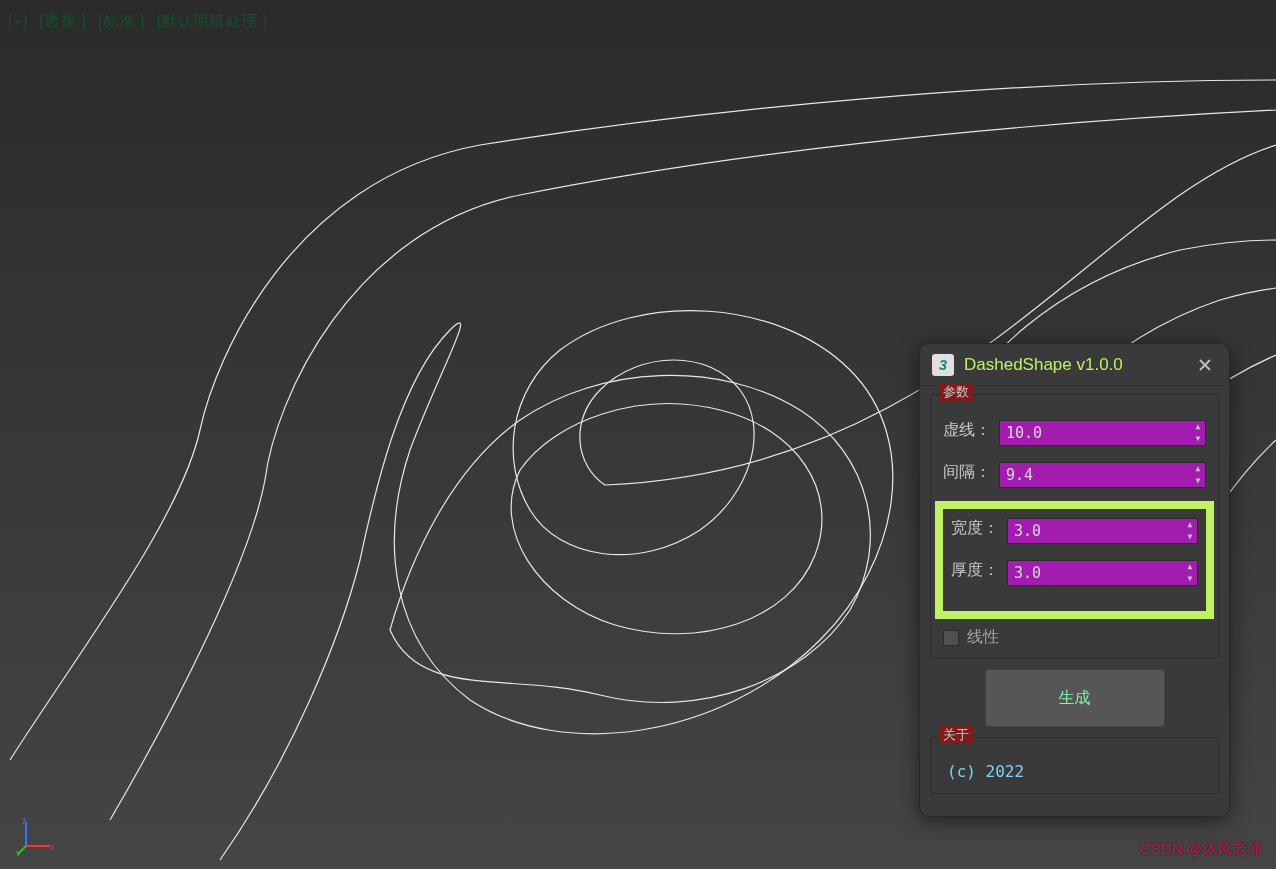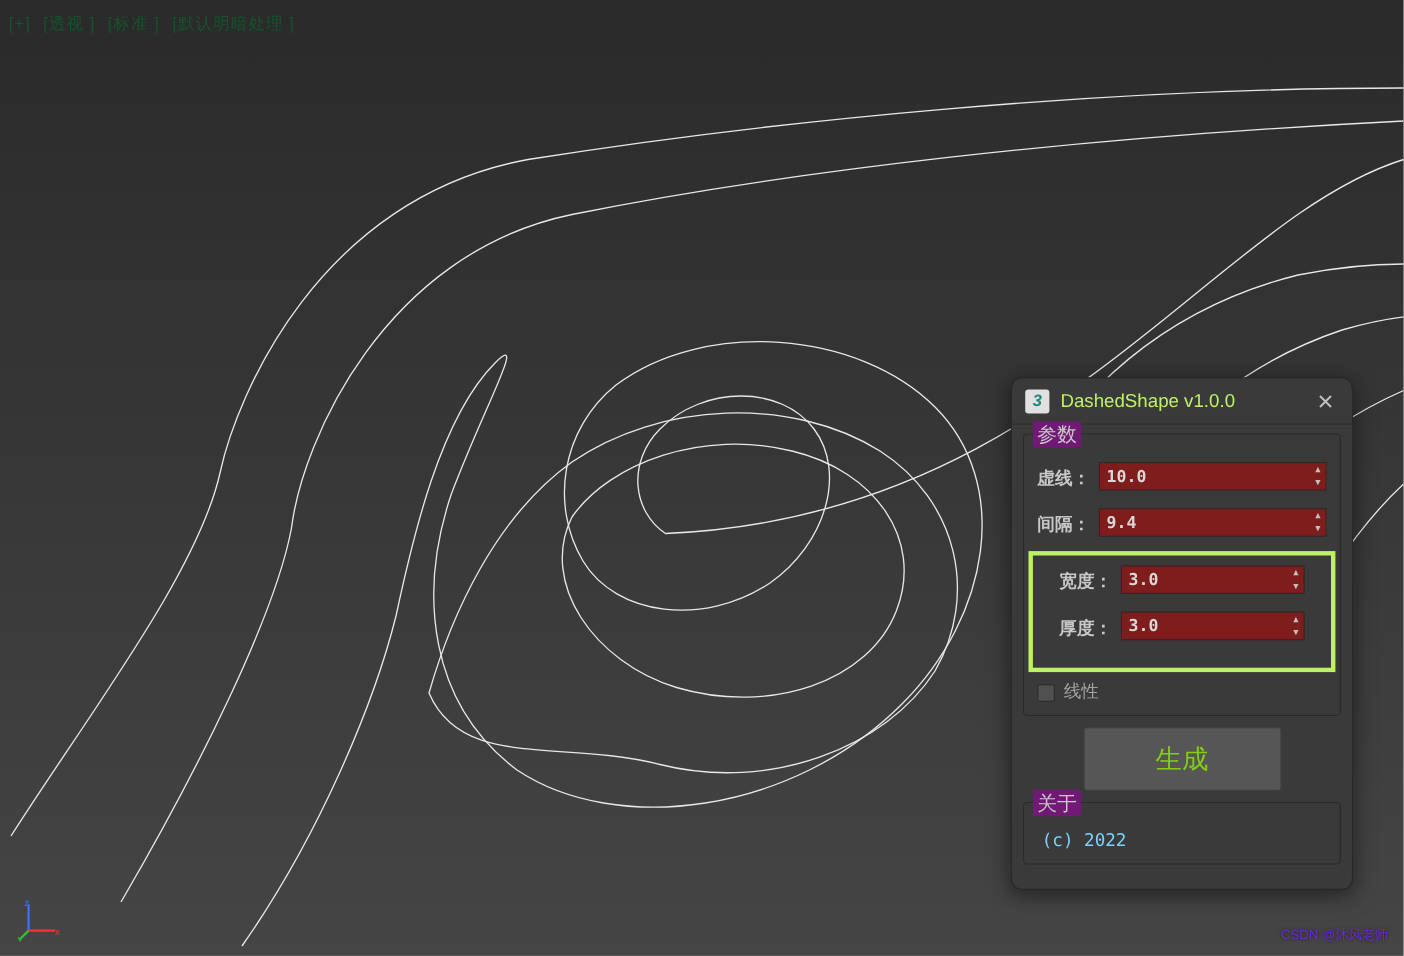--- a/index.html
+++ b/index.html
@@ -86,41 +86,40 @@
   border: 1px solid #2a2a2a;
   border-radius: 4px;
   padding: 22px 12px 10px 12px;
   position: relative;
   margin-bottom: 10px;
 }
 .group-label {
   position: absolute;
   top: -12px;
   left: 8px;
-  background: #701a75;
+  background: #7f1d1d;
   padding: 0 4px;
-  font-size: 18px;
+  font-size: 13px;
   color: #c8c8c8;
 }
 .param-row {
   display: flex;
-  align-items: flex-end;
+  align-items: flex-start;
   margin-bottom: 10px;
   padding: 3px 0;
-  font-weight: bold;
 }
 .param-label {
   width: 56px;
   font-size: 16px;
   color: #c8c8c8;
 }
 .spinner {
   flex: 1;
   height: 26px;
-  background: #7f1d1d;
+  background: #a21caf;
   border: 1px solid #2a2a2a;
   display: flex;
   align-items: center;
   position: relative;
   font-family: "Consolas", monospace;
 }
 .spinner-value {
   flex: 1;
   padding-left: 6px;
   font-size: 15px;
@@ -136,22 +135,22 @@
   flex: 1;
   display: flex;
   align-items: center;
   justify-content: center;
   cursor: pointer;
   color: #c0c0c0;
   font-size: 8px;
   line-height: 1;
 }
 .highlight-box {
-  border: 4px solid #bef264;
-  padding: 6px 24px;
+  border: 8px solid #bef264;
+  padding: 6px 8px;
   margin-left: -8px;
   margin-right: -8px;
   margin-bottom: 8px;
 }
 .highlight-box .param-row:last-child { margin-bottom: 16px; }
 .checkbox-row {
   display: flex;
   align-items: center;
   margin-top: 6px;
 }
@@ -164,36 +163,36 @@
 }
 .checkbox-label { font-size: 16px; color: #a3a3a3; }
 .generate-btn {
   display: block;
   margin: 8px auto 10px auto;
   width: 180px;
   height: 58px;
   background: #565656;
   border: 1px solid #404040;
   border-radius: 3px;
-  color: #84cc16;
-  font-size: 24px;
+  color: #86efac;
+  font-size: 16px;
   cursor: pointer;
 }
 .about-line {
   font-family: "Consolas", monospace;
   font-size: 16px;
   color: #7dd3fc;
   padding: 2px 4px;
 }
 .watermark {
   position: absolute;
   bottom: 10px;
   right: 14px;
-  color: #6d28d9;
-  font-size: 12px;
+  color: #be185d;
+  font-size: 15px;
   text-shadow: 0 0 3px rgba(0,0,0,0.6);
   margin-top: 20px;
 }
 .axis-gizmo {
   position: absolute;
   bottom: 13px;
   left: 16px;
   width: 40px;
   height: 40px;
 }

